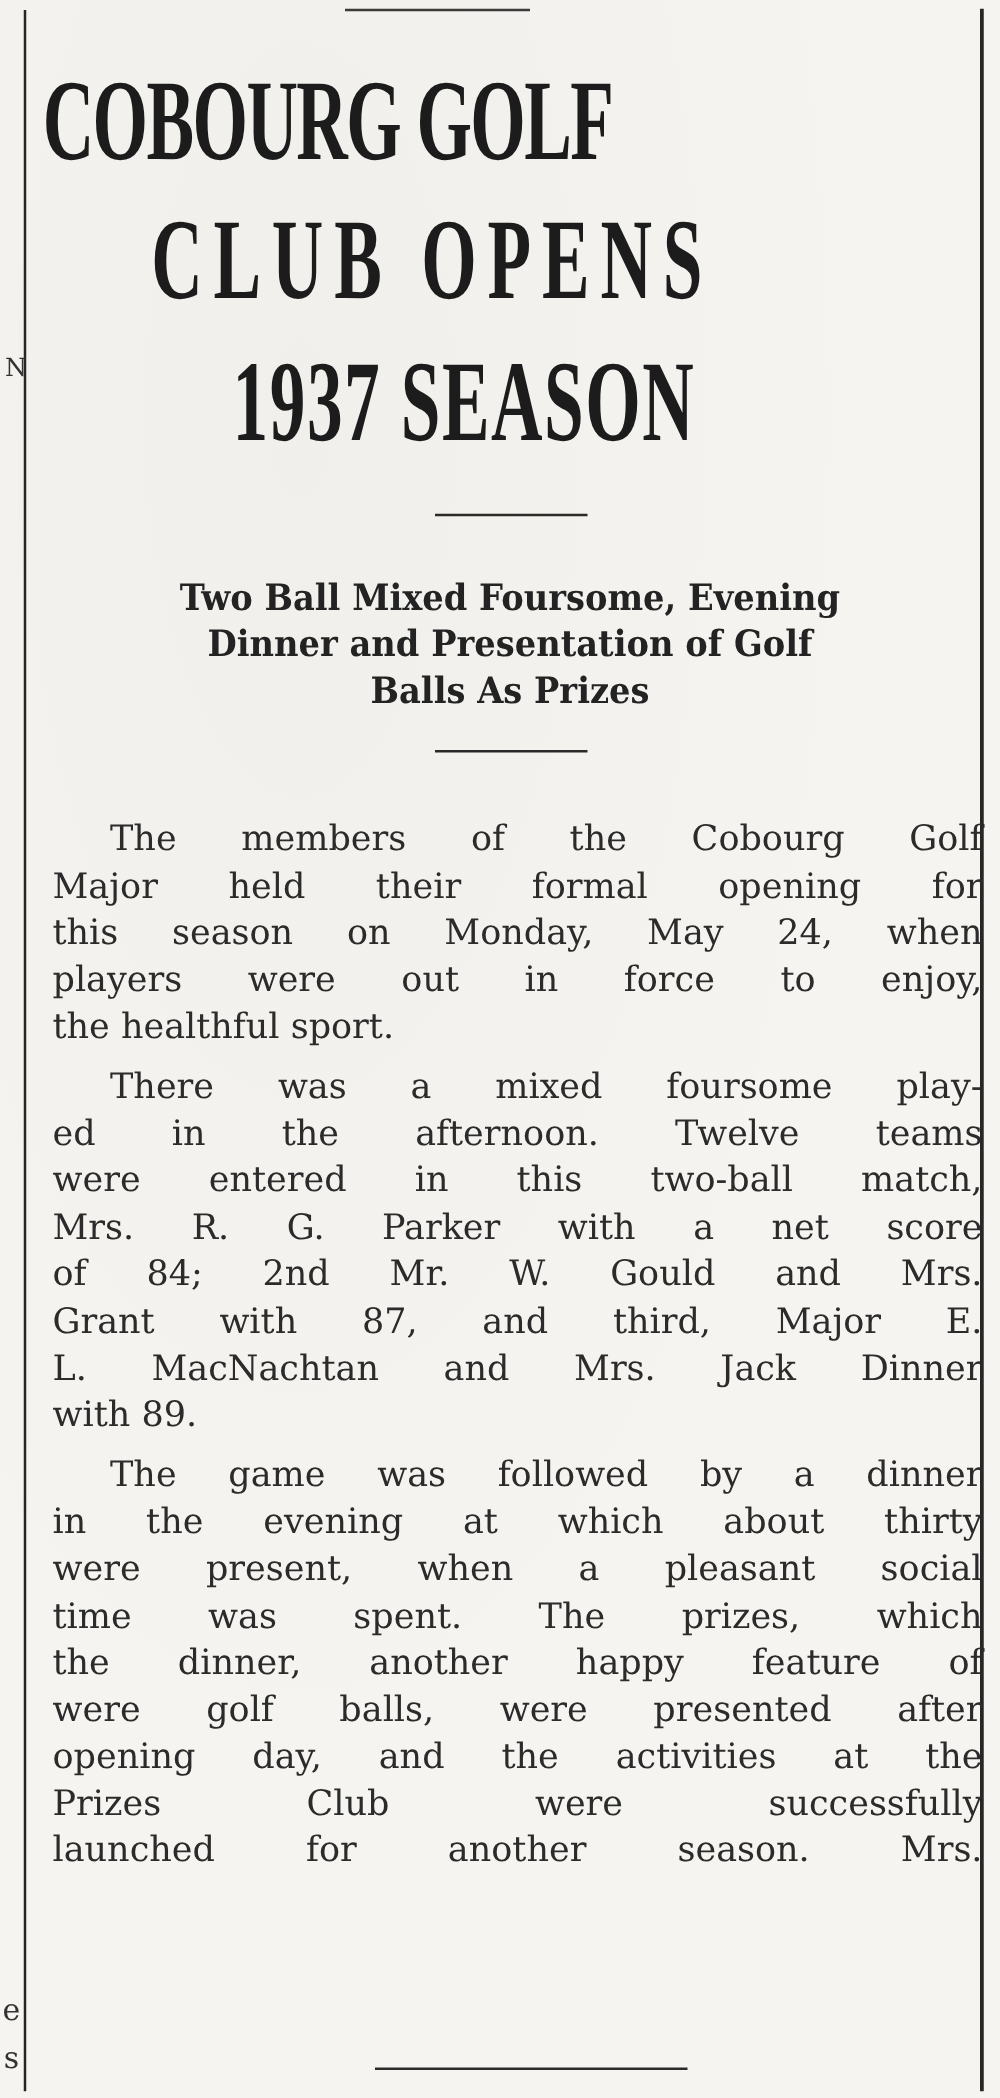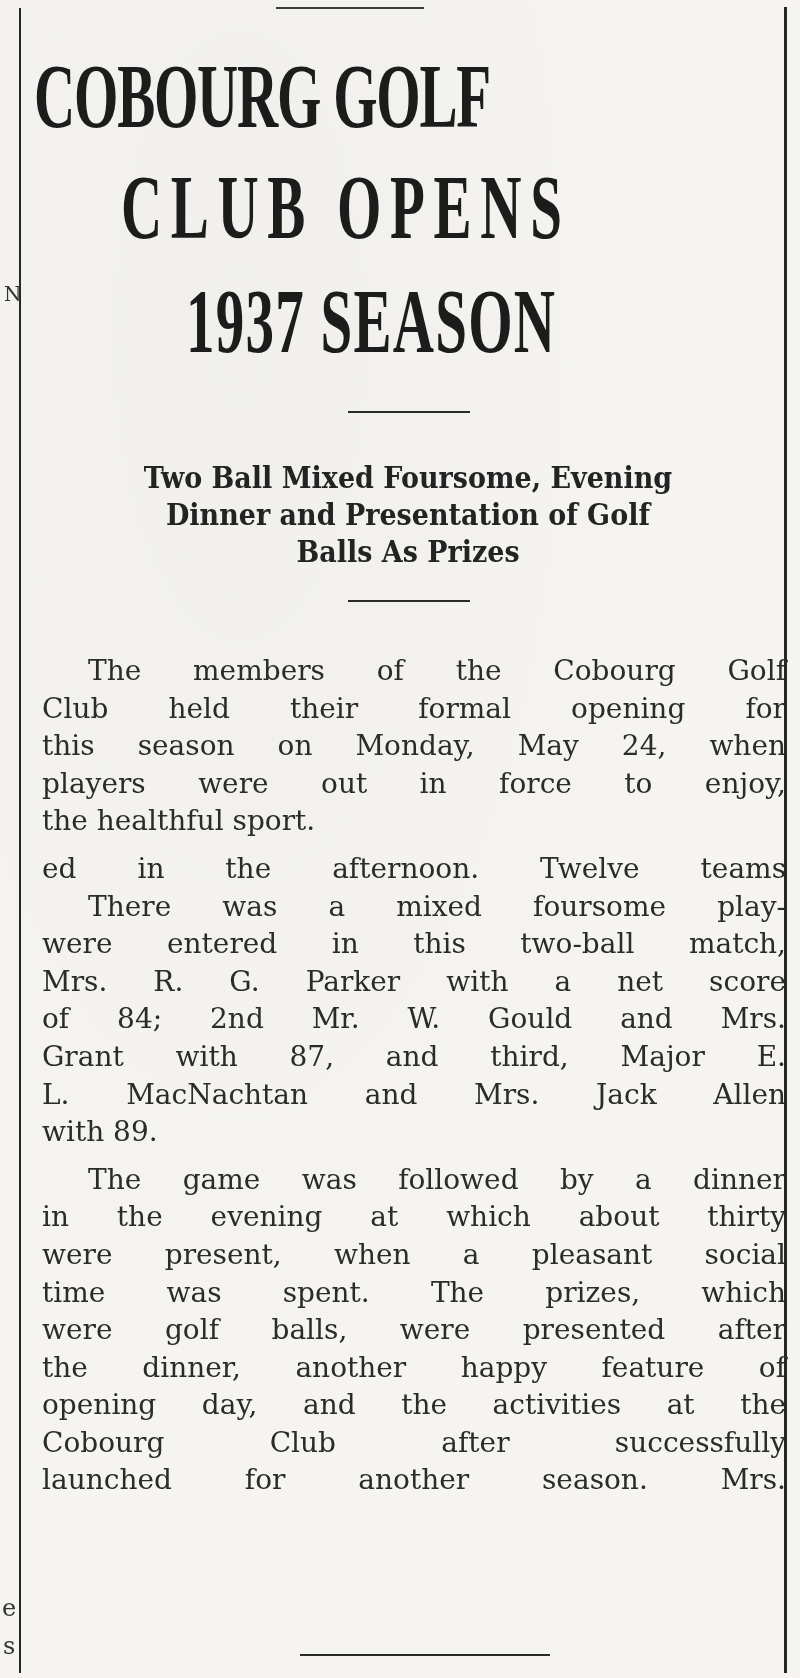--- a/index.html
+++ b/index.html
@@ -80,44 +80,44 @@
     <span class="line">Two Ball Mixed Foursome, Evening</span>
     <span class="line">Dinner and Presentation of Golf</span>
     <span class="line">Balls As Prizes</span>
   </div>
 
   <div class="rule rule2"></div>
 
   <div class="body-text">
     <div class="para">
       <span class="bl indent">The members of the Cobourg Golf</span>
-      <span class="bl">Club held their formal opening for</span>
+      <span class="bl">Major held their formal opening for</span>
       <span class="bl">this season on Monday, May 24, when</span>
       <span class="bl">players were out in force to enjoy,</span>
       <span class="bl last">the healthful sport.</span>
     </div>
     <div class="para">
+      <span class="bl indent">There was a mixed foursome play-</span>
       <span class="bl">ed in the afternoon. Twelve teams</span>
-      <span class="bl indent">There was a mixed foursome play-</span>
       <span class="bl">were entered in this two-ball match,</span>
       <span class="bl">Mrs. R. G. Parker with a net score</span>
       <span class="bl">of 84; 2nd Mr. W. Gould and Mrs.</span>
       <span class="bl">Grant with 87, and third, Major E.</span>
-      <span class="bl">L. MacNachtan and Mrs. Jack Allen</span>
+      <span class="bl">L. MacNachtan and Mrs. Jack Dinner</span>
       <span class="bl last">with 89.</span>
     </div>
     <div class="para">
       <span class="bl indent">The game was followed by a dinner</span>
       <span class="bl">in the evening at which about thirty</span>
       <span class="bl">were present, when a pleasant social</span>
       <span class="bl">time was spent. The prizes, which</span>
+      <span class="bl">the dinner, another happy feature of</span>
       <span class="bl">were golf balls, were presented after</span>
-      <span class="bl">the dinner, another happy feature of</span>
       <span class="bl">opening day, and the activities at the</span>
-      <span class="bl">Cobourg Club after successfully</span>
+      <span class="bl">Prizes Club were successfully</span>
       <span class="bl">launched for another season. Mrs.</span>
     </div>
   </div>
 
   <div class="rule rule3"></div>
 
   <span class="margin-glyph" style="left:4px; top:282px; font-size:20px;">N</span>
   <span class="margin-glyph" style="left:2px; top:1594px;">e</span>
   <span class="margin-glyph" style="left:3px; top:1632px;">s</span>
 </div>

